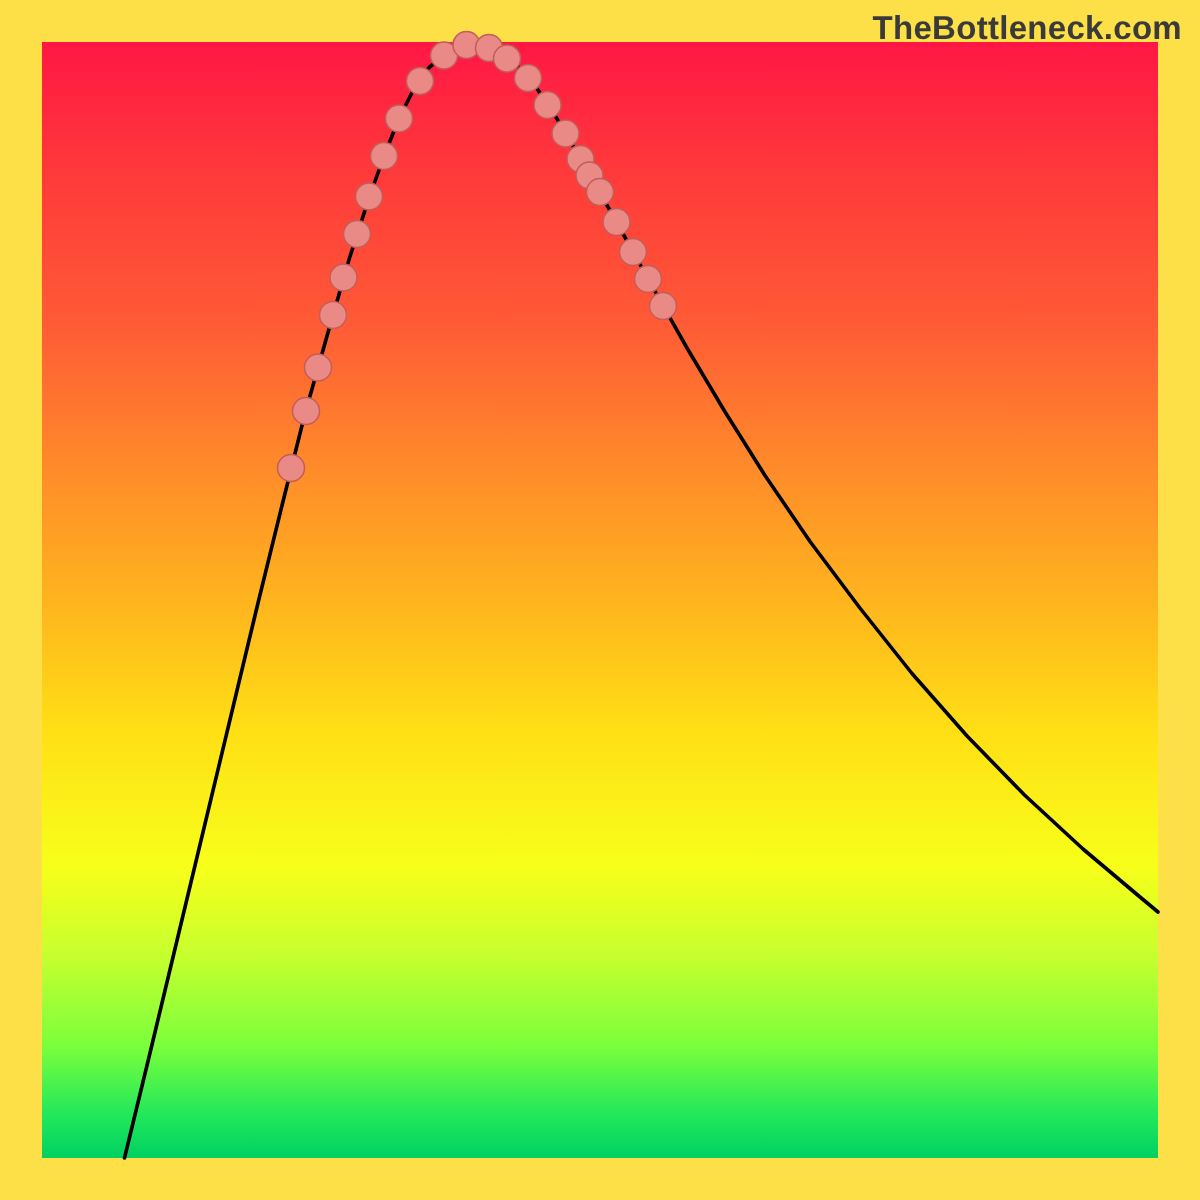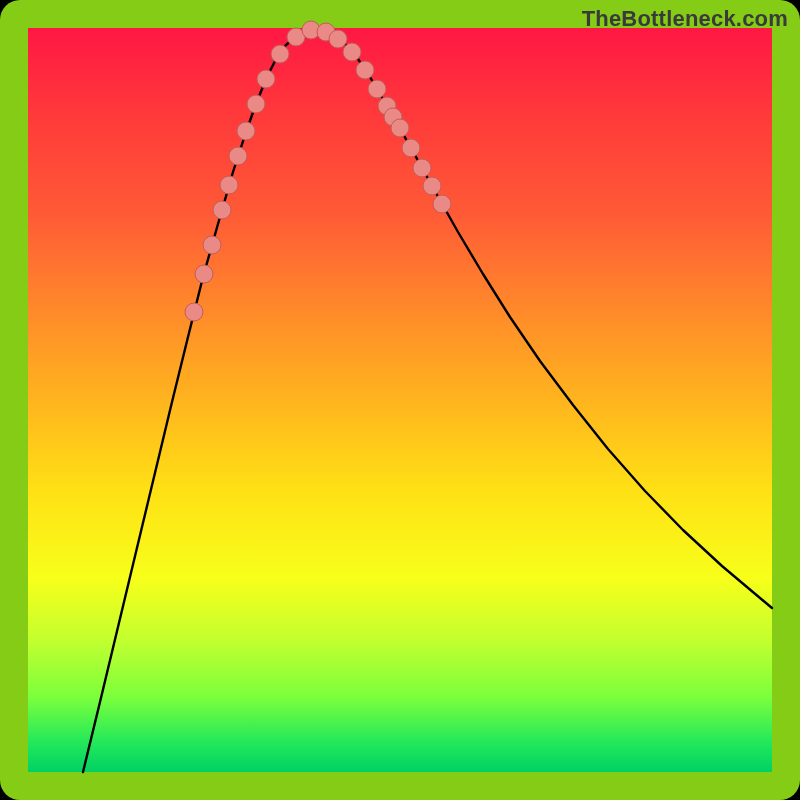--- a/index.html
+++ b/index.html
@@ -10,22 +10,21 @@
     overflow: hidden;
     background: #000;
     font-family: Arial, Helvetica, sans-serif;
   }
   .frame {
     position: absolute;
     left: 0;
     top: 0;
     width: 800px;
     height: 800px;
-    background: #84cc16;
-    border-radius: 20px;
+    background: #fde047;
   }
   .plot {
     position: absolute;
     left: 28px;
     top: 28px;
     width: 744px;
     height: 744px;
     
     background: linear-gradient(to bottom,
       #ff1744 0%,

